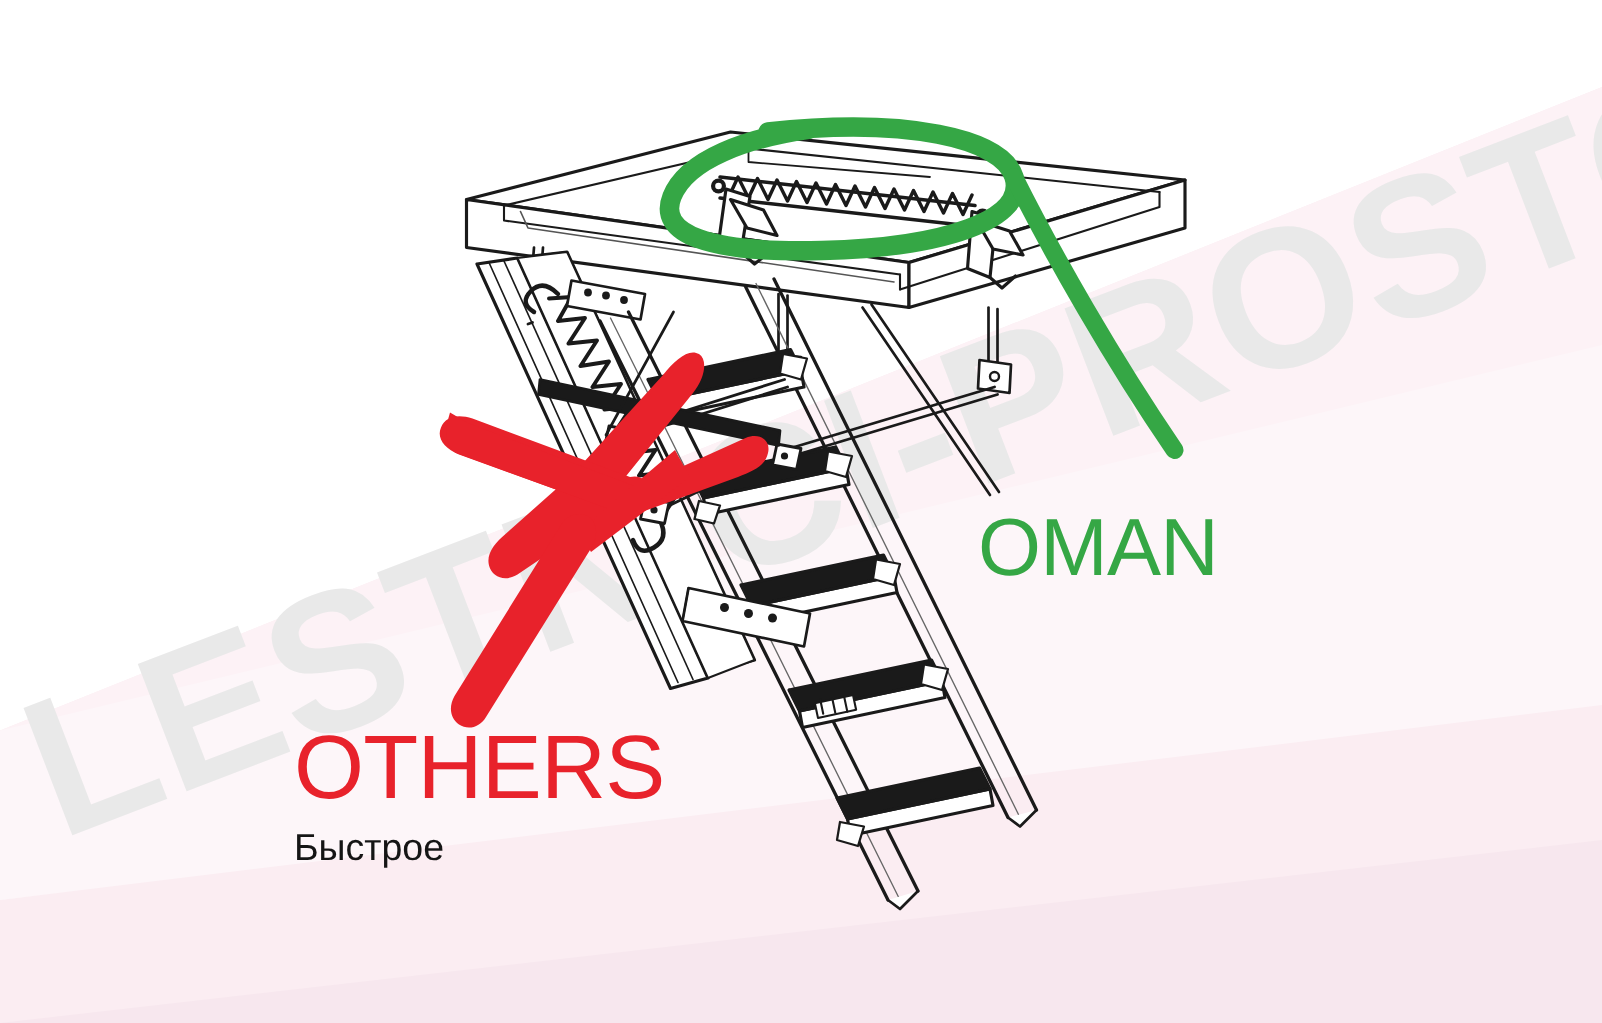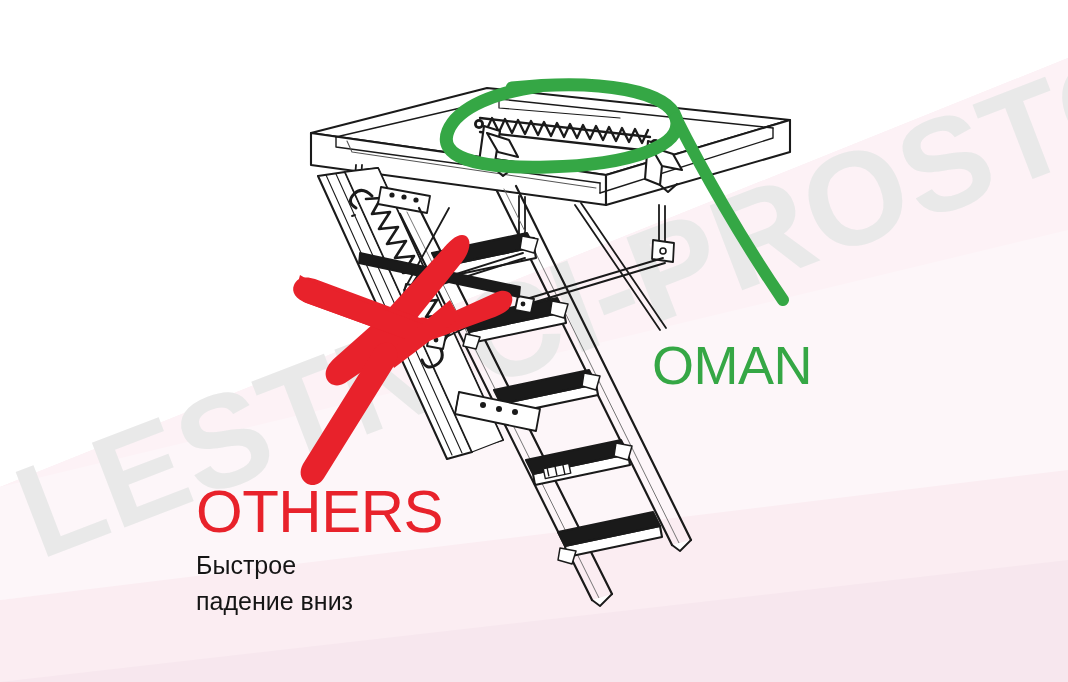--- a/index.html
+++ b/index.html
@@ -301,16 +301,15 @@
     </g>
   </svg>
 
   <div class="callout" id="oman-callout">
     <div class="headline">OMAN</div>
   </div>
 
   <div class="callout" id="others-callout">
     <div class="headline">OTHERS</div>
     <div class="sub">Быстрое</div>
-    <div class="sub">падение вниз</div>
   </div>
 
 </div>
 
 </body></html>

